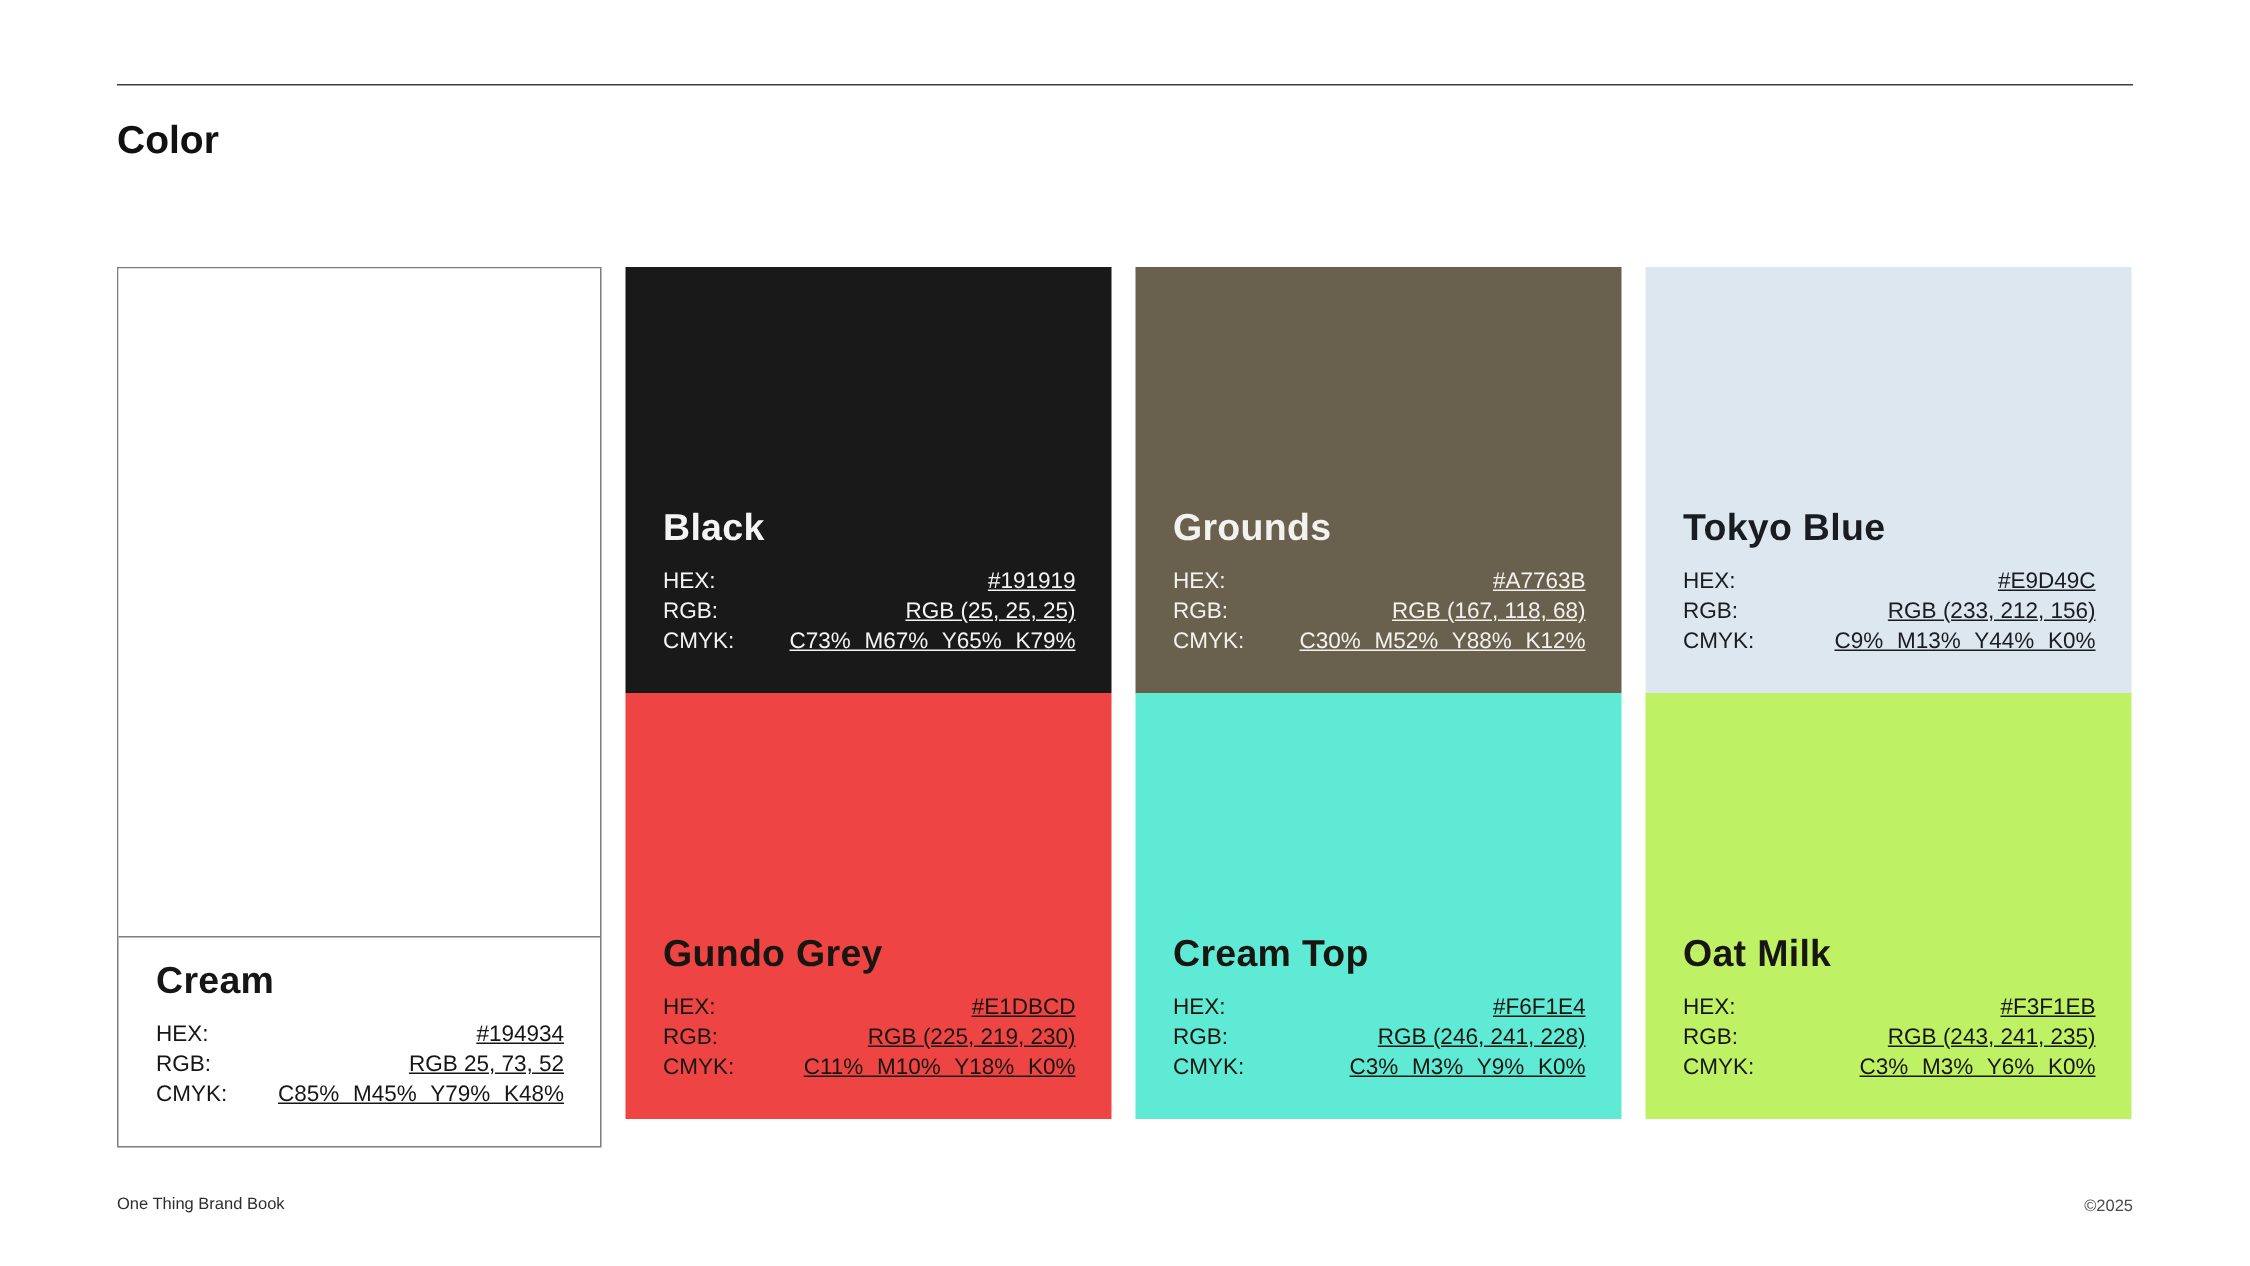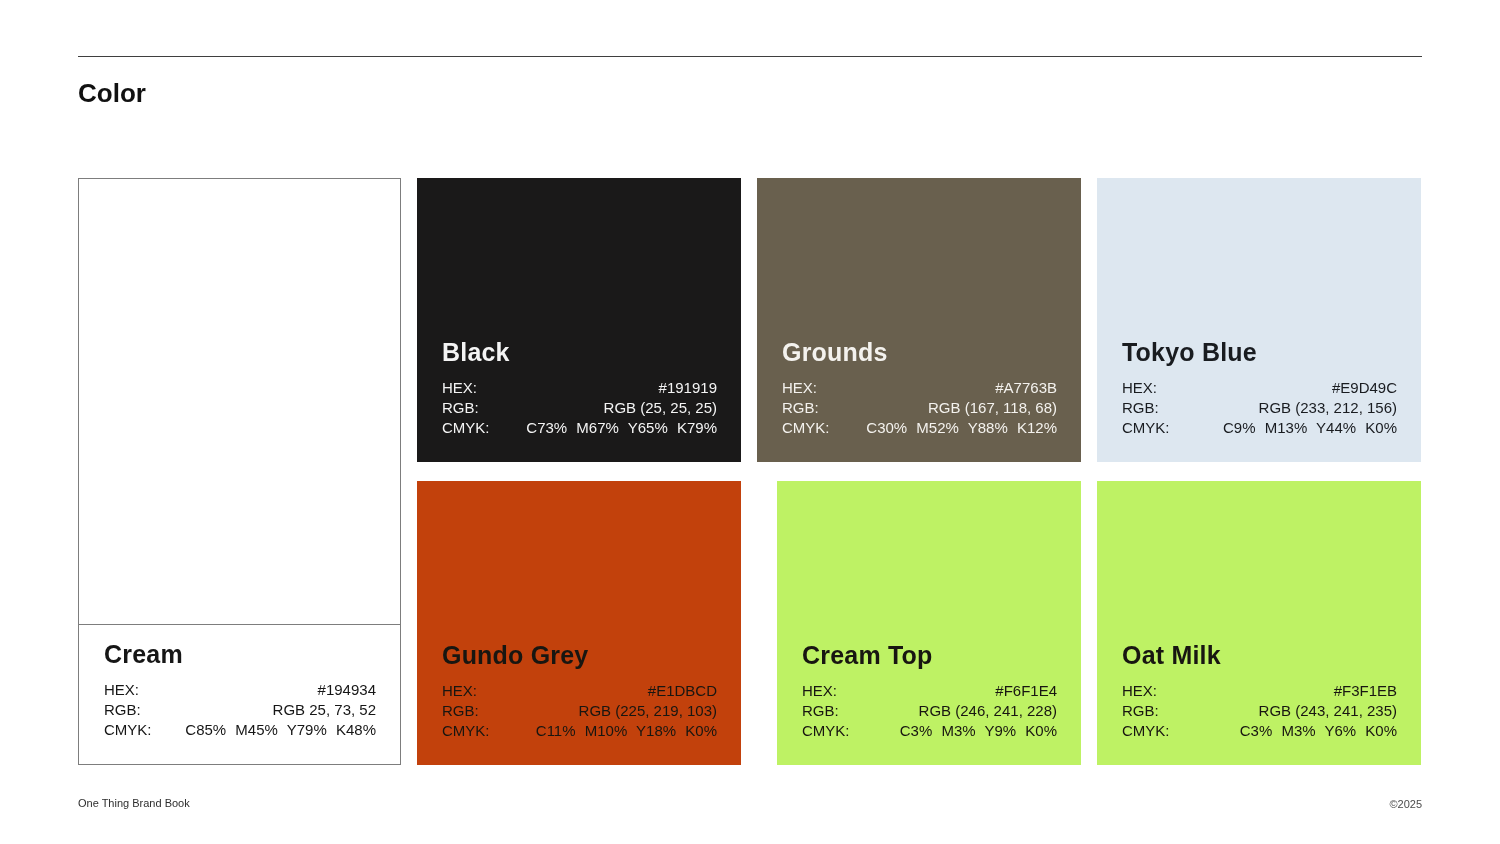--- a/index.html
+++ b/index.html
@@ -15,21 +15,21 @@
     border-top:1.5px solid #3f3f3f;
   }
   .page-title {
     position:absolute; left:78px; top:78px;
     font-size:26px; font-weight:700; color:#111111; line-height:30px;text-align:center;
   }
   .grid {
     position:absolute; left:78px; top:178px; width:1344px; height:587px;
     display:grid; grid-template-columns:323px 324px 324px 324px; column-gap:16px;
   }
-  .col { display:flex; flex-direction:column; row-gap:19px; }
+  .col { display:flex; flex-direction:column; }
   .card {
     height:284px;
     display:flex; flex-direction:column; justify-content:flex-end;
     padding:0 24px 24px 25px;
   }
   .card.tall {
     height:587px; padding:0;
     border:1px solid #7d7d7d;
     display:flex; flex-direction:column; justify-content:stretch;
   }
@@ -37,21 +37,21 @@
   .info {
     height:139px; flex:0 0 auto;
     display:flex; flex-direction:column; justify-content:flex-end;
     padding:0 24px 24px 25px;
   }
   .swatch-name {
     font-size:25px; font-weight:700; line-height:30px;
     margin-bottom:11px; letter-spacing:0.2px;
   }
   .spec { display:flex; justify-content:space-between; font-size:15px; line-height:20px; }
-  .spec .val { text-align:center; }
+  .spec .val { text-align:center;text-decoration:underline; }
   .spec .val.cmyk { word-spacing:5px; }
   .footer-left {
     position:absolute; left:78px; top:797px;
     font-size:11px; color:#2e2e2e; line-height:13px;
   }
   .footer-right {
     position:absolute; right:78px; top:798px;
     font-size:11px; color:#4c4c4c; line-height:13px; text-align:left;margin-left:29px;
   }
 </style>
@@ -93,29 +93,29 @@
       </div>
       <div class="spec">
         <span class="lbl">RGB:</span>
         <span class="val">RGB (25, 25, 25)</span>
       </div>
       <div class="spec">
         <span class="lbl">CMYK:</span>
         <span class="val cmyk">C73%  M67%  Y65%  K79%</span>
       </div>
     </div>
-    <div class="card" style="background-color: #c2410c; color: rgb(24, 22, 17);">
+    <div class="card" style="background-color: #ef4444; color: rgb(24, 22, 17);">
       <div class="swatch-name">Gundo Grey</div>
       <div class="spec">
         <span class="lbl">HEX:</span>
         <span class="val">#E1DBCD</span>
       </div>
       <div class="spec">
         <span class="lbl">RGB:</span>
-        <span class="val">RGB (225, 219, 103)</span>
+        <span class="val">RGB (225, 219, 230)</span>
       </div>
       <div class="spec">
         <span class="lbl">CMYK:</span>
         <span class="val cmyk">C11%  M10%  Y18%  K0%</span>
       </div>
     </div>
   </div>
 
   <div class="col">
     <div class="card" style="background-color: rgb(105, 96, 78); color: rgb(244, 242, 238);">
@@ -126,21 +126,21 @@
       </div>
       <div class="spec">
         <span class="lbl">RGB:</span>
         <span class="val">RGB (167, 118, 68)</span>
       </div>
       <div class="spec">
         <span class="lbl">CMYK:</span>
         <span class="val cmyk">C30%  M52%  Y88%  K12%</span>
       </div>
     </div>
-    <div class="card" style="background-color: #bef264; color: rgb(24, 22, 17); margin-left: 20px;">
+    <div class="card" style="background-color: #5eead4; color: rgb(24, 22, 17);">
       <div class="swatch-name">Cream Top</div>
       <div class="spec">
         <span class="lbl">HEX:</span>
         <span class="val">#F6F1E4</span>
       </div>
       <div class="spec">
         <span class="lbl">RGB:</span>
         <span class="val">RGB (246, 241, 228)</span>
       </div>
       <div class="spec">

